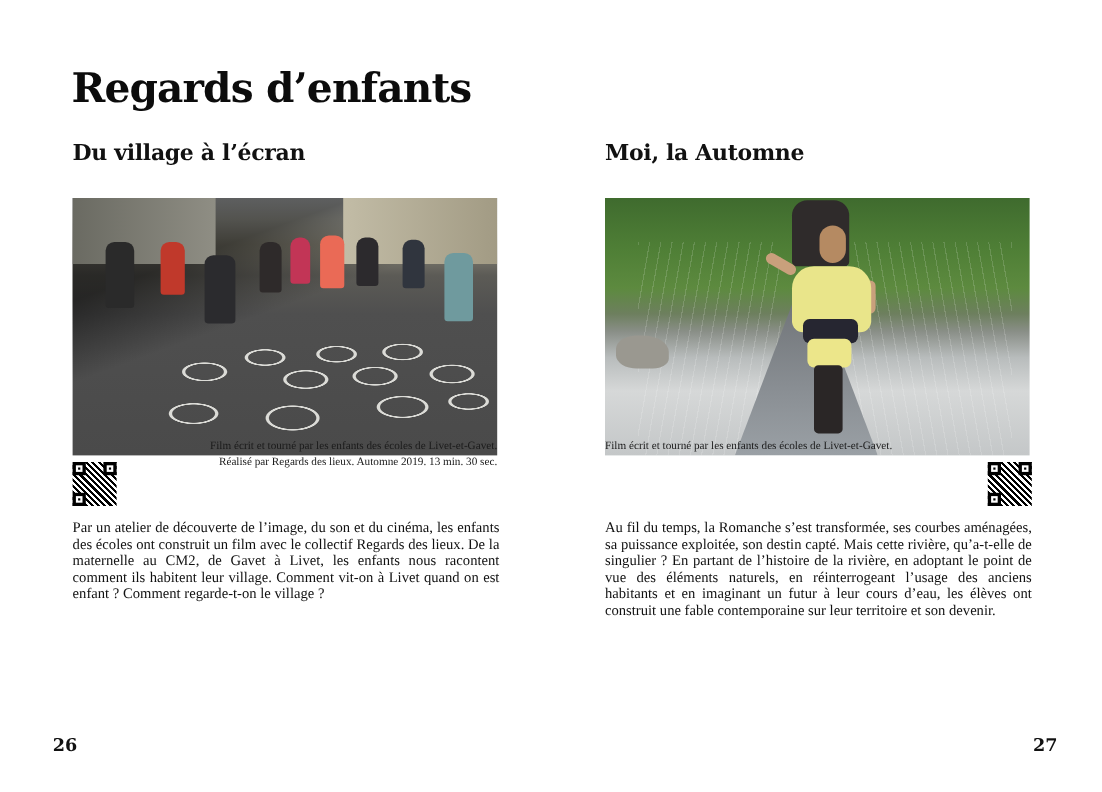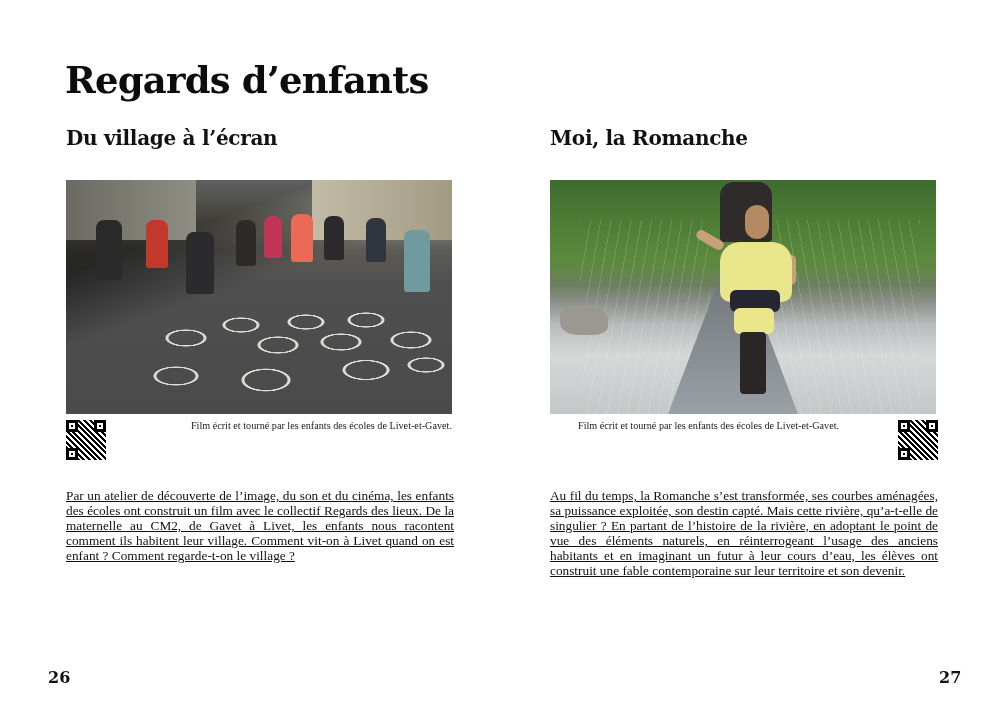--- a/index.html
+++ b/index.html
@@ -88,31 +88,31 @@
       repeating-linear-gradient(45deg, #000 0 2px, #fff 2px 4px),
       #fff;
   }
   .qr::before, .qr::after { content: ""; position: absolute; background: #fff; width: 6px; height: 6px; }
   .qr::before { left: 3px; top: 3px; box-shadow: 28px 0 0 #fff, 0 28px 0 #fff; }
   .qr::after { left: 5px; top: 5px; width: 2px; height: 2px; background: #000; box-shadow: 28px 0 0 #000, 0 28px 0 #000; }
   .left .qr { left: 66px; }
   .right .qr { left: 898px; }
 
   .caption {
-    position: absolute; top: 418px;
+    position: absolute; top: 398px;
     font-family: "Liberation Serif", "DejaVu Serif", serif;
-    font-size: 10.2px; line-height: 15px; color: #1a1a1a; white-space: nowrap; margin-left: 28px;
+    font-size: 10.2px; line-height: 15px; color: #1a1a1a; white-space: nowrap;
   }
   .left .caption { right: calc(1002px - 452px); text-align: right; }
   .right .caption { left: 550px; text-align: left; }
 
   .body-text {
-    position: absolute; top: 488px; width: 388px;
+    position: absolute; top: 472px; width: 388px;
     font-family: "Liberation Serif", "DejaVu Serif", serif;
-    font-size: 13.3px; line-height: 15px; color: #111; text-align: justify; text-decoration: underline;
+    font-size: 13.3px; line-height: 15px; color: #111; text-align: justify;
   }
   .left .body-text { left: 66px; }
   .right .body-text { left: 550px; }
 
   .page-number {
     position: absolute; top: 668px;
     font-family: "DejaVu Serif", "Liberation Serif", serif;
     font-weight: bold; font-size: 16px; color: #111;
   }
   .left .page-number { left: 48px; }
@@ -139,29 +139,30 @@
       <div class="kid" style="left:258px;top:36px;width:20px;height:44px;background:#2c2a2d;"></div>
       <div class="kid" style="left:300px;top:38px;width:20px;height:44px;background:#30353e;"></div>
       <div class="kid" style="left:338px;top:50px;width:26px;height:62px;background:#6f9a9e;"></div>
       <div class="kid" style="left:30px;top:40px;width:26px;height:60px;background:#2a2a2a;"></div>
     </div>
 
     <div class="qr"></div>
 
     <div class="caption">
       <div>Film écrit et tourné par les enfants des écoles de Livet-et-Gavet.</div>
+      <div>Réalisé par Regards des lieux. Automne 2019. 13 min. 30 sec.</div>
     </div>
 
     <p class="body-text">Par un atelier de découverte de l’image, du son et du cinéma, les enfants des écoles ont construit un film avec le collectif Regards des lieux. De la maternelle au CM2, de Gavet à Livet, les enfants nous racontent comment ils habitent leur village. Comment vit-on à Livet quand on est enfant ? Comment regarde-t-on le village ?</p>
 
     <div class="page-number">26</div>
   </section>
 
   <section class="right">
-    <h2 class="section-title">Moi, la Romanche</h2>
+    <h2 class="section-title">Moi, la Automne</h2>
 
     <div class="photo photo-bridge">
       <div class="net-l"></div>
       <div class="net-r"></div>
       <div class="rock"></div>
       <div class="deck"></div>
       <div class="people"></div>
       <div class="arm-l"></div>
       <div class="arm-r"></div>
       <div class="girl-top"></div>

